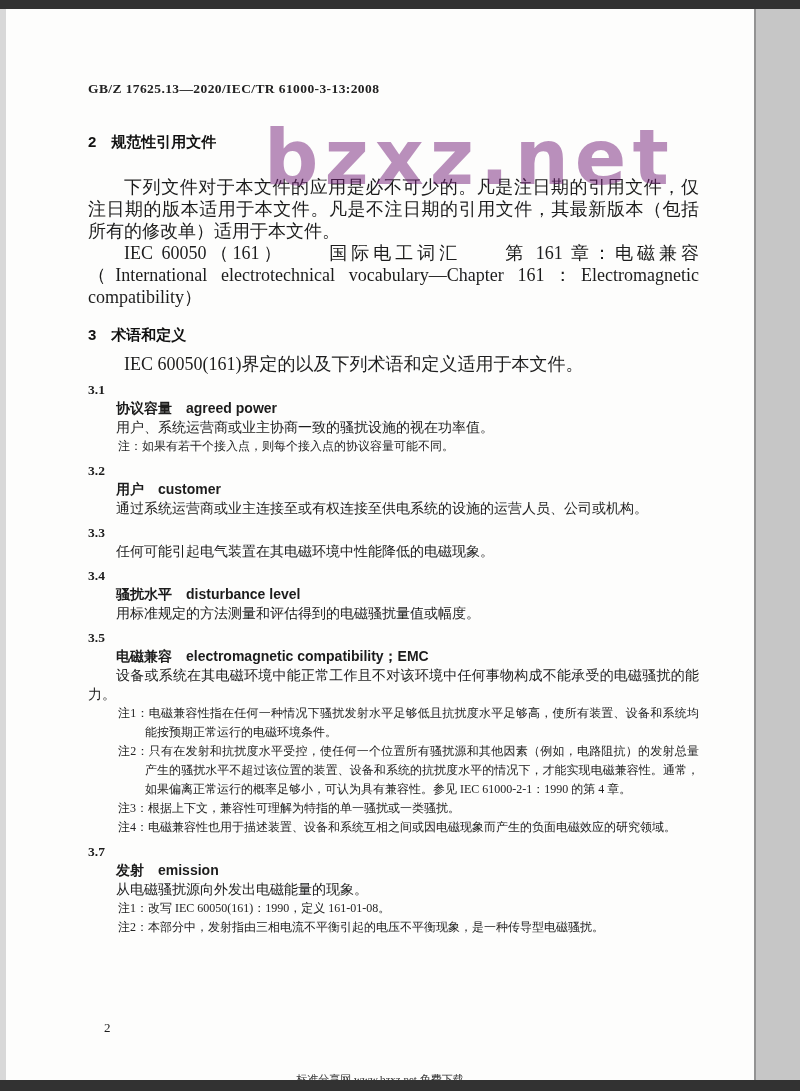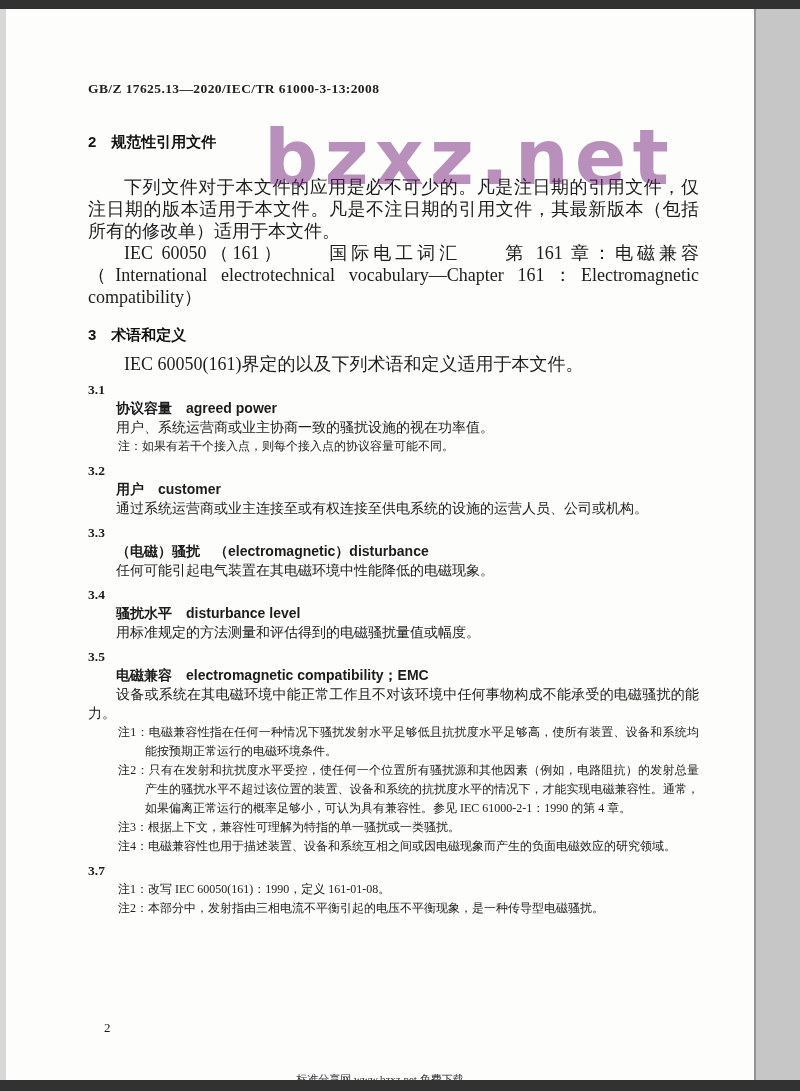--- a/index.html
+++ b/index.html
@@ -94,21 +94,20 @@
       </section>
 
       <section class="term">
         <div class="term-number">3.2</div>
         <div class="term-title">用户　customer</div>
         <p class="term-body">通过系统运营商或业主连接至或有权连接至供电系统的设施的运营人员、公司或机构。</p>
       </section>
 
       <section class="term">
         <div class="term-number">3.3</div>
-        <div class="term-title">（电磁）骚扰　（electromagnetic）disturbance</div>
         <p class="term-body">任何可能引起电气装置在其电磁环境中性能降低的电磁现象。</p>
       </section>
 
       <section class="term">
         <div class="term-number">3.4</div>
         <div class="term-title">骚扰水平　disturbance level</div>
         <p class="term-body">用标准规定的方法测量和评估得到的电磁骚扰量值或幅度。</p>
       </section>
 
       <section class="term">
@@ -117,20 +116,22 @@
         <p class="term-body">设备或系统在其电磁环境中能正常工作且不对该环境中任何事物构成不能承受的电磁骚扰的能力。</p>
         <p class="note">注1：电磁兼容性指在任何一种情况下骚扰发射水平足够低且抗扰度水平足够高，使所有装置、设备和系统均能按预期正常运行的电磁环境条件。</p>
         <p class="note">注2：只有在发射和抗扰度水平受控，使任何一个位置所有骚扰源和其他因素（例如，电路阻抗）的发射总量产生的骚扰水平不超过该位置的装置、设备和系统的抗扰度水平的情况下，才能实现电磁兼容性。通常，如果偏离正常运行的概率足够小，可认为具有兼容性。参见 IEC 61000-2-1：1990 的第 4 章。</p>
         <p class="note">注3：根据上下文，兼容性可理解为特指的单一骚扰或一类骚扰。</p>
         <p class="note">注4：电磁兼容性也用于描述装置、设备和系统互相之间或因电磁现象而产生的负面电磁效应的研究领域。</p>
       </section>
 
 
       <section class="term">
         <div class="term-number">3.7</div>
+        <div class="term-title">发射　emission</div>
+        <p class="term-body">从电磁骚扰源向外发出电磁能量的现象。</p>
         <p class="note">注1：改写 IEC 60050(161)：1990，定义 161-01-08。</p>
         <p class="note">注2：本部分中，发射指由三相电流不平衡引起的电压不平衡现象，是一种传导型电磁骚扰。</p>
       </section>
     </div>
 
     <div class="page-number">2</div>
     <div class="bottom-cut">标准分享网 www.bzxz.net 免费下载</div>
   </div>
 
   <div class="bar-bottom"></div>

